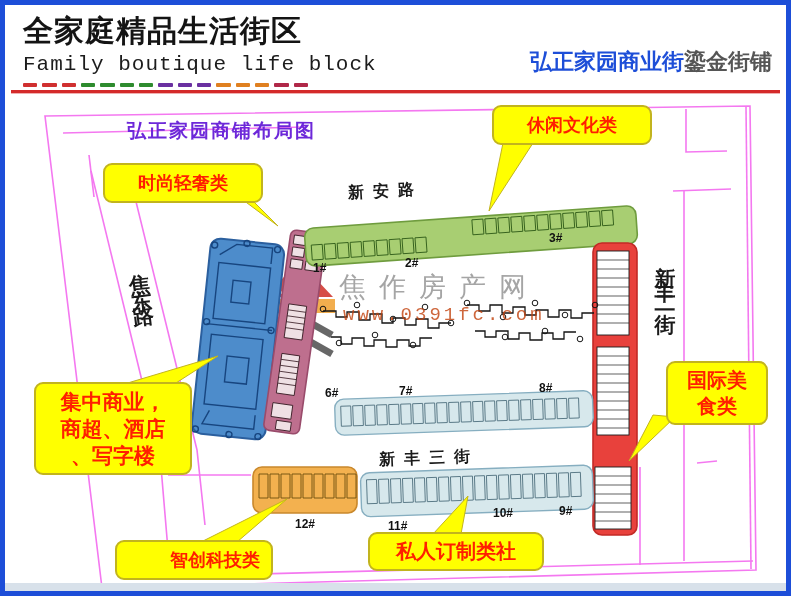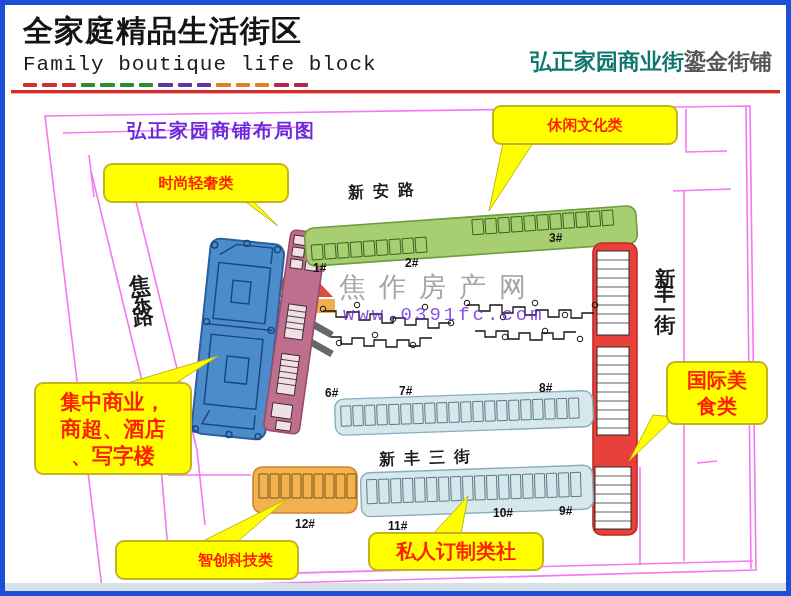--- a/index.html
+++ b/index.html
@@ -19,41 +19,41 @@
   }
   .dashes{position:absolute;left:18px;top:78px;width:285px;height:4px;display:flex;gap:5px;}
   .dashes span{flex:1;height:4px;border-radius:1px;}
   .dashes span:nth-child(-n+3){background:#d03030;}
   .dashes span:nth-child(n+4):nth-child(-n+7){background:#2e8b2e;}
   .dashes span:nth-child(n+8):nth-child(-n+10){background:#6a30a0;}
   .dashes span:nth-child(n+11):nth-child(-n+13){background:#e08020;}
   .dashes span:nth-child(n+14){background:#b02848;}
   .redline{position:absolute;left:6px;right:6px;top:85px;height:3px;background:#d42a2a;box-shadow:0 1px 0 #f0b0b0;}
   .brand{position:absolute;right:14px;top:42px;font-size:22px;font-weight:bold;white-space:nowrap;}
-  .brand .r{color:#0f766e;}
+  .brand .r{color:#1d4ed8;}
   .brand .g{color:#555555;}
   
   svg.mapsvg{position:absolute;left:0;top:0;width:791px;height:596px;}
   .abs{position:absolute;white-space:nowrap;}
   .map-title{font-size:19px;font-weight:bold;color:#6d28d9;letter-spacing:2px;}
   .street-h{font-size:16px;font-weight:bold;color:#1a1a1a;letter-spacing:9px;
     font-family:"Liberation Serif","DejaVu Serif",serif;}
   .street-v{font-size:21px;font-weight:bold;color:#1a1a1a;
     font-family:"Liberation Serif","DejaVu Serif",serif;
     writing-mode:vertical-lr;letter-spacing:16px;}
   .bnum{font-size:12px;font-weight:bold;color:#111;}
   .callout{
     position:absolute;background:#ffff00;border:2px solid #c2b41e;border-radius:9px;
     color:#ff1f00;font-weight:bold;text-align:center;z-index:5;
   }
-  .co1line{font-size:15px;line-height:36px;height:36px;padding:0 24px;}
+  .co1line{font-size:18px;line-height:36px;height:36px;padding:0 11px;}
   .co-multi{font-size:20px;line-height:26px;padding:4px 8px;margin-left:25px;}
   .wm-name{font-size:27px;font-weight:normal;color:#8f8f8f;letter-spacing:13px;opacity:.8;
     font-family:"Liberation Serif","DejaVu Serif",serif;}
-  .wm-url{font-size:19px;color:#6d28d9;letter-spacing:3px;opacity:.8;
+  .wm-url{font-size:19px;color:#c2410c;letter-spacing:3px;opacity:.8;
     font-family:"Liberation Mono","DejaVu Sans Mono",monospace;}
   .bottombar{position:absolute;left:0;right:0;bottom:0;height:8px;background:#d8e1ea;}
 </style>
 </head>
 <body>
 
 <div class="slide">
 
   <div class="title">全家庭精品生活街区</div>
   <div class="subtitle">Family boutique life block</div>

